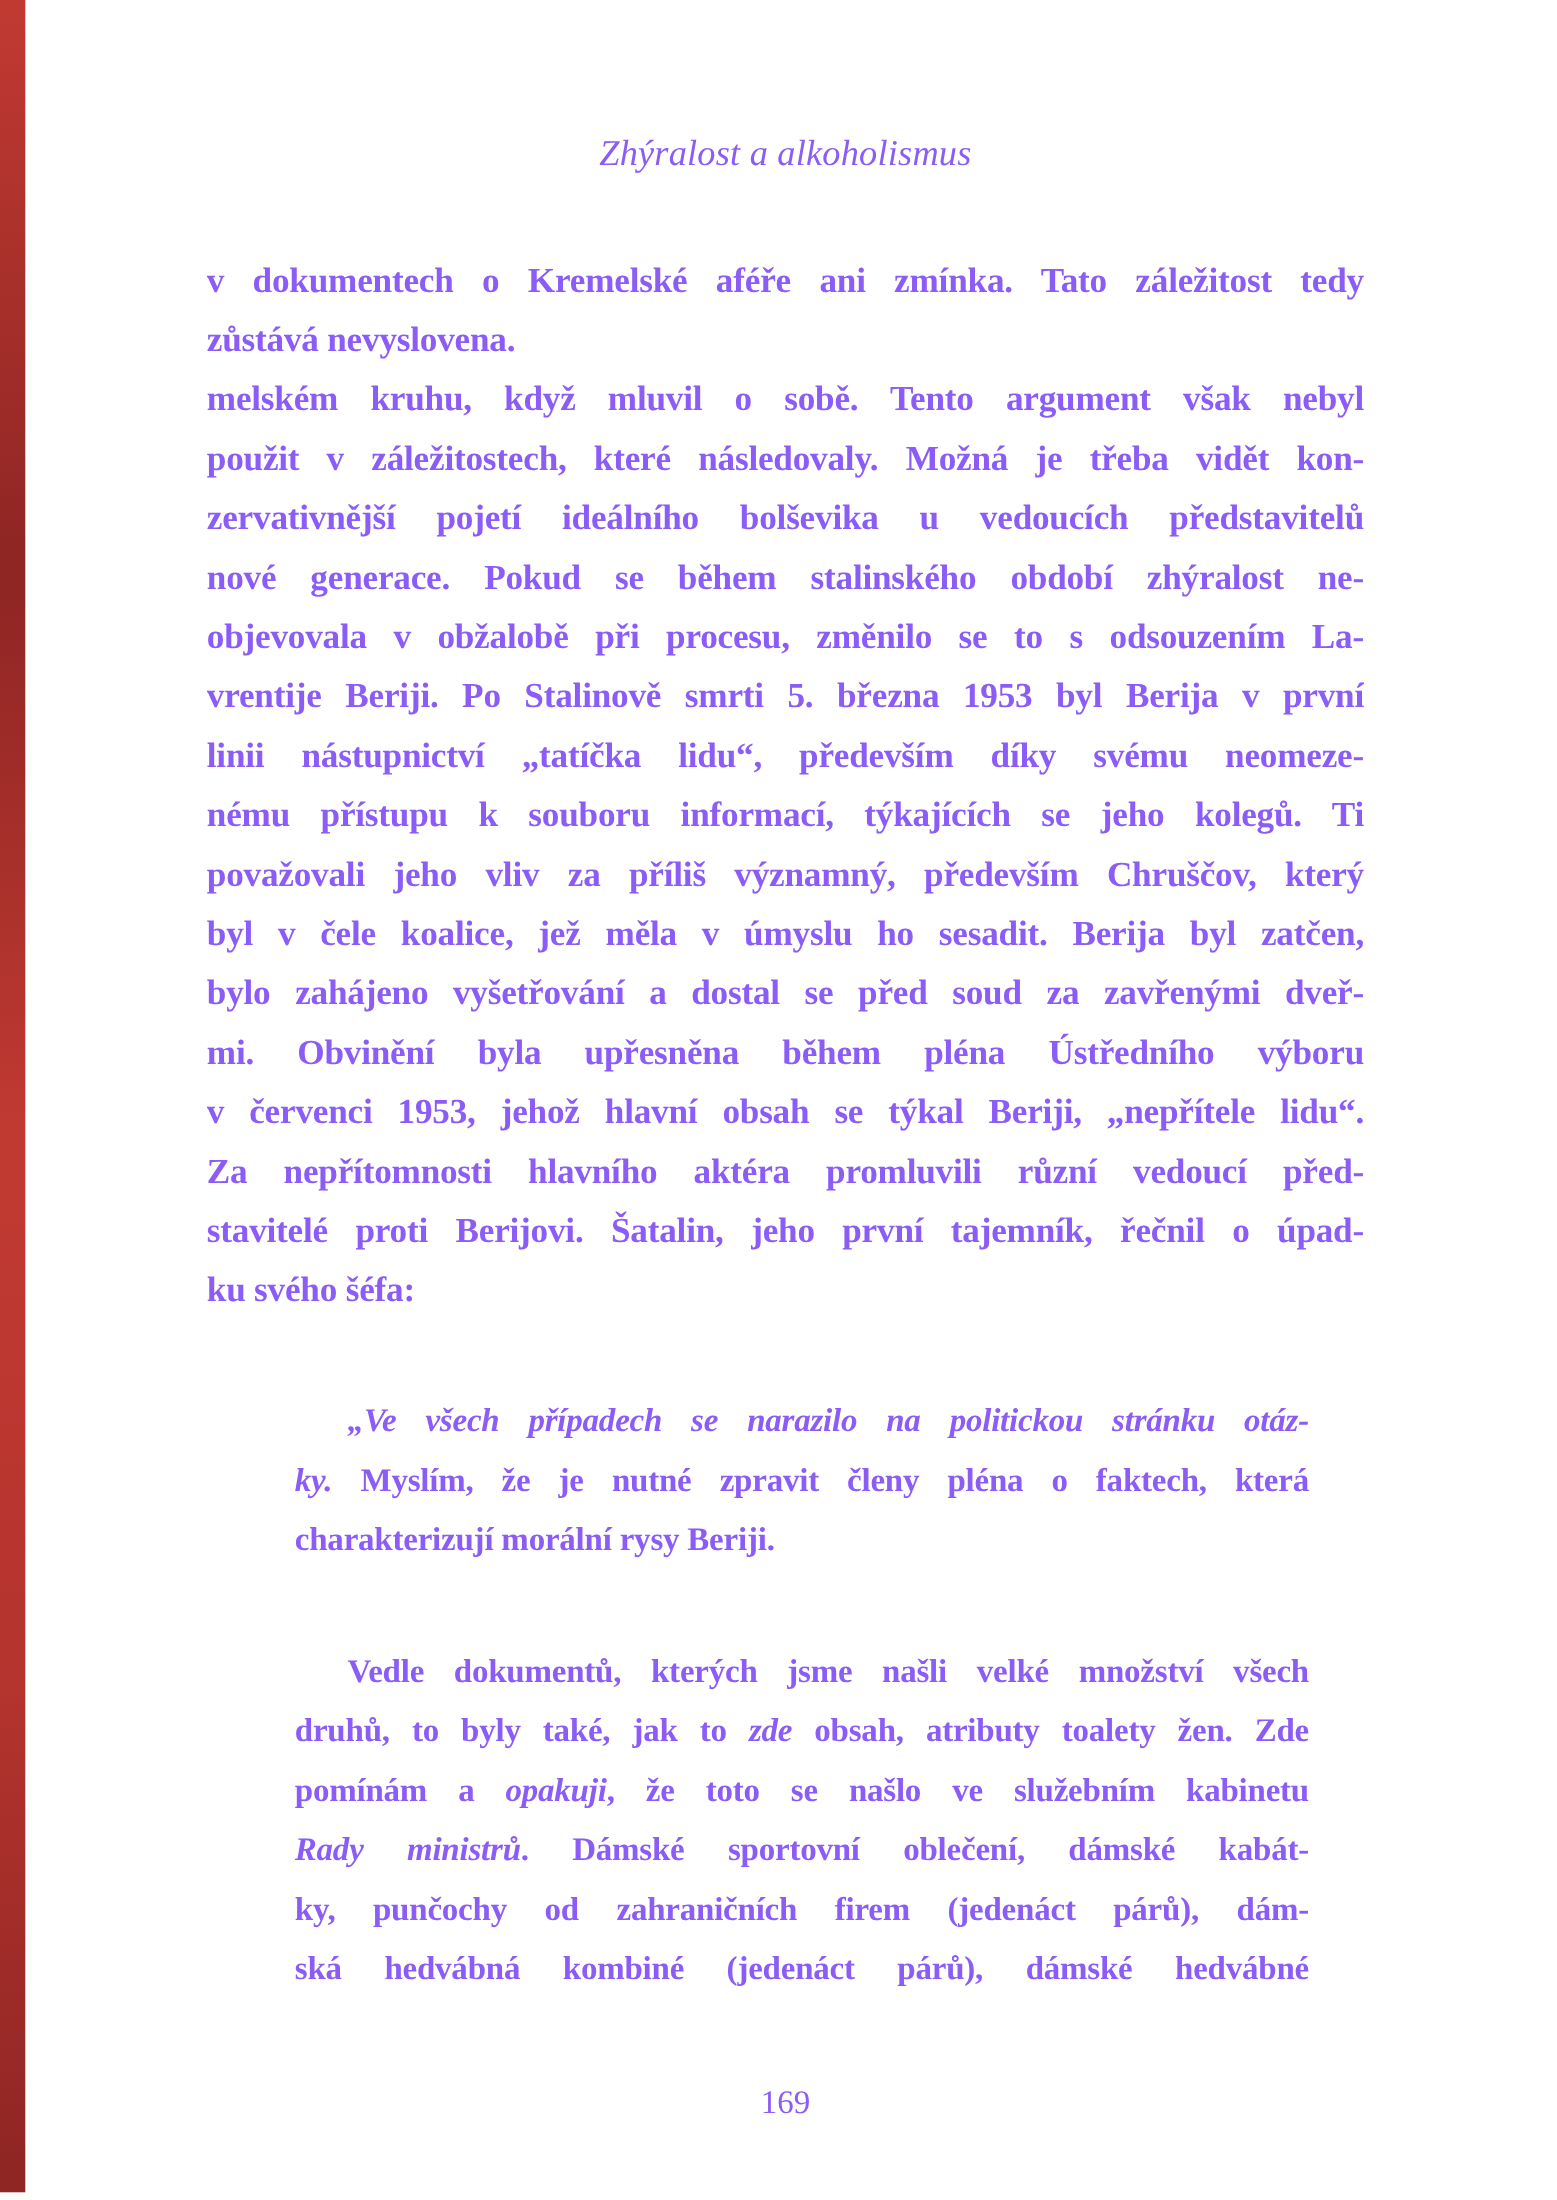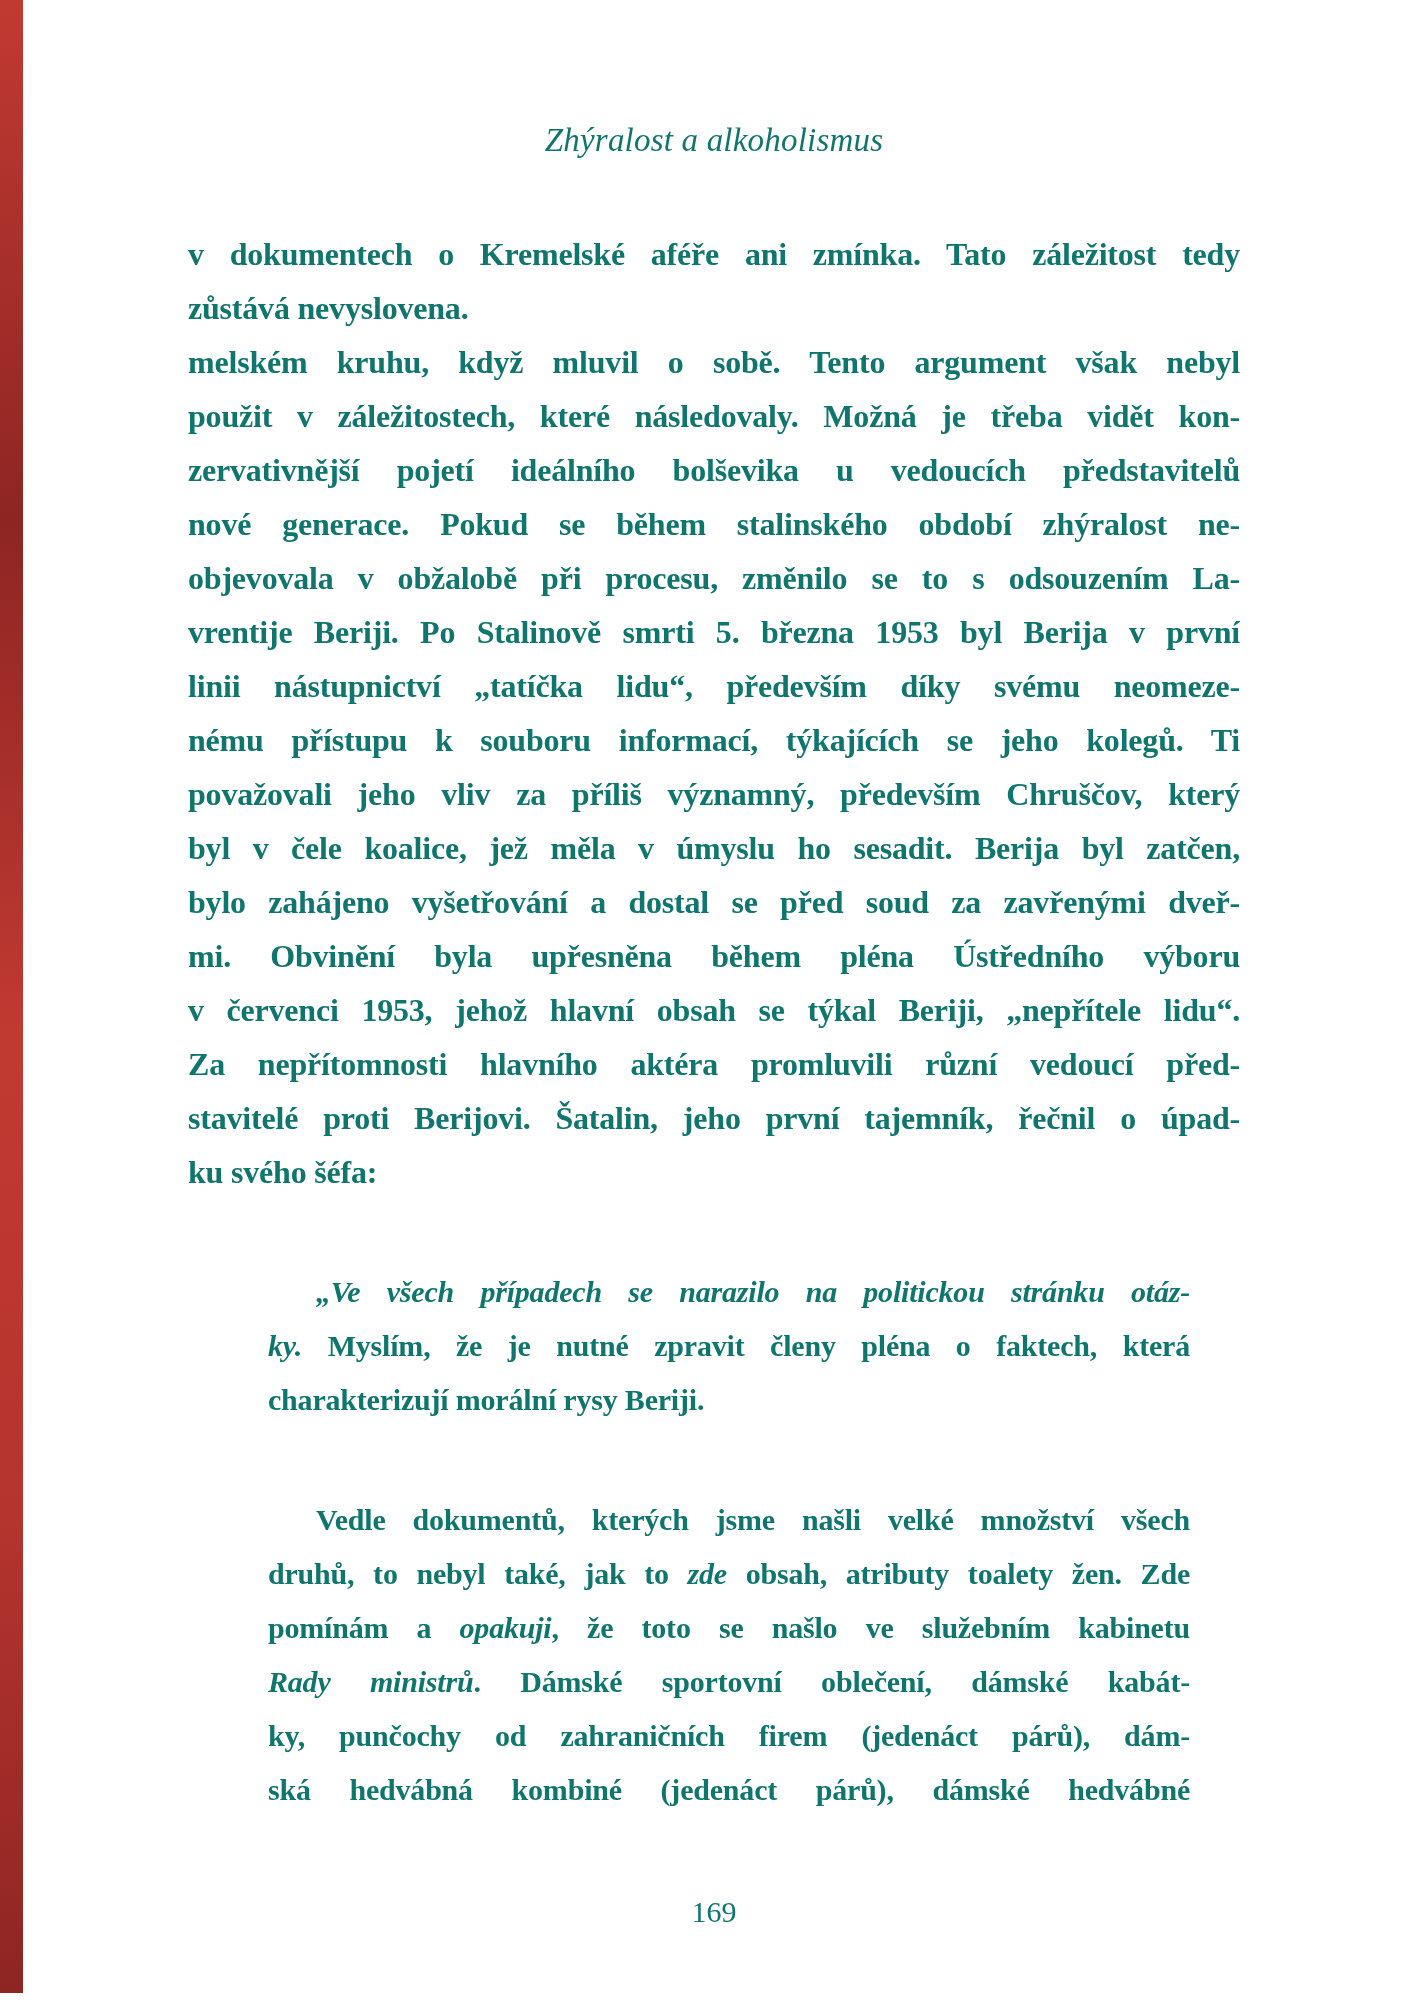--- a/index.html
+++ b/index.html
@@ -68,21 +68,21 @@
     left: 188px;
     width: 1052px;
     text-align: center;
     font-size: 30px;
     line-height: 38px;
   }
 </style>
 </head>
 <body>
 
-<div class="page" style="background: rgb(255, 255, 255); color: #0f766e;">
+<div class="page" style="background: rgb(255, 255, 255); color: #8b5cf6;">
   <div class="edge" style="background: linear-gradient(rgb(193, 58, 50) 0%, rgb(142, 37, 35) 26%, rgb(193, 58, 50) 52%, rgb(181, 52, 46) 76%, rgb(142, 37, 35) 100%);"></div>
   <div class="running-header">Zhýralost a alkoholismus</div>
   <div class="body-text">
       <div class="block main">
         <div class="line"><span>v dokumentech o Kremelské aféře ani zmínka. Tato záležitost tedy</span></div>
         <div class="line nojustify"><span>zůstává nevyslovena.</span></div>
       </div>
       <div class="block main">
         <div class="line"><span>melském kruhu, když mluvil o sobě. Tento argument však nebyl</span></div>
         <div class="line"><span>použit v záležitostech, které následovaly. Možná je třeba vidět kon-</span></div>
@@ -101,21 +101,21 @@
         <div class="line"><span>stavitelé proti Berijovi. Šatalin, jeho první tajemník, řečnil o úpad-</span></div>
         <div class="line nojustify"><span>ku svého šéfa:</span></div>
       </div>
       <div class="block quote">
         <div class="line indent"><em>„Ve všech případech se narazilo na politickou stránku otáz-</em></div>
         <div class="line"><em>ky.</em><span> Myslím, že je nutné zpravit členy pléna o faktech, která</span></div>
         <div class="line nojustify"><span>charakterizují morální rysy Beriji.</span></div>
       </div>
       <div class="block quote">
         <div class="line indent"><span>Vedle dokumentů, kterých jsme našli velké množství všech</span></div>
-        <div class="line"><span>druhů, to nebyl také, jak to </span><em>zde</em><span> obsah, atributy toalety žen. Zde</span></div>
+        <div class="line"><span>druhů, to byly také, jak to </span><em>zde</em><span> obsah, atributy toalety žen. Zde</span></div>
         <div class="line"><span>pomínám a </span><em>opakuji</em><span>, že toto se našlo ve služebním kabinetu</span></div>
         <div class="line"><em>Rady ministrů</em><span>. Dámské sportovní oblečení, dámské kabát-</span></div>
         <div class="line"><span>ky, punčochy od zahraničních firem (jedenáct párů), dám-</span></div>
         <div class="line"><span>ská hedvábná kombiné (jedenáct párů), dámské hedvábné</span></div>
       </div>
     </div>
   <div class="folio">169</div>
 </div>
 
 </body></html>

